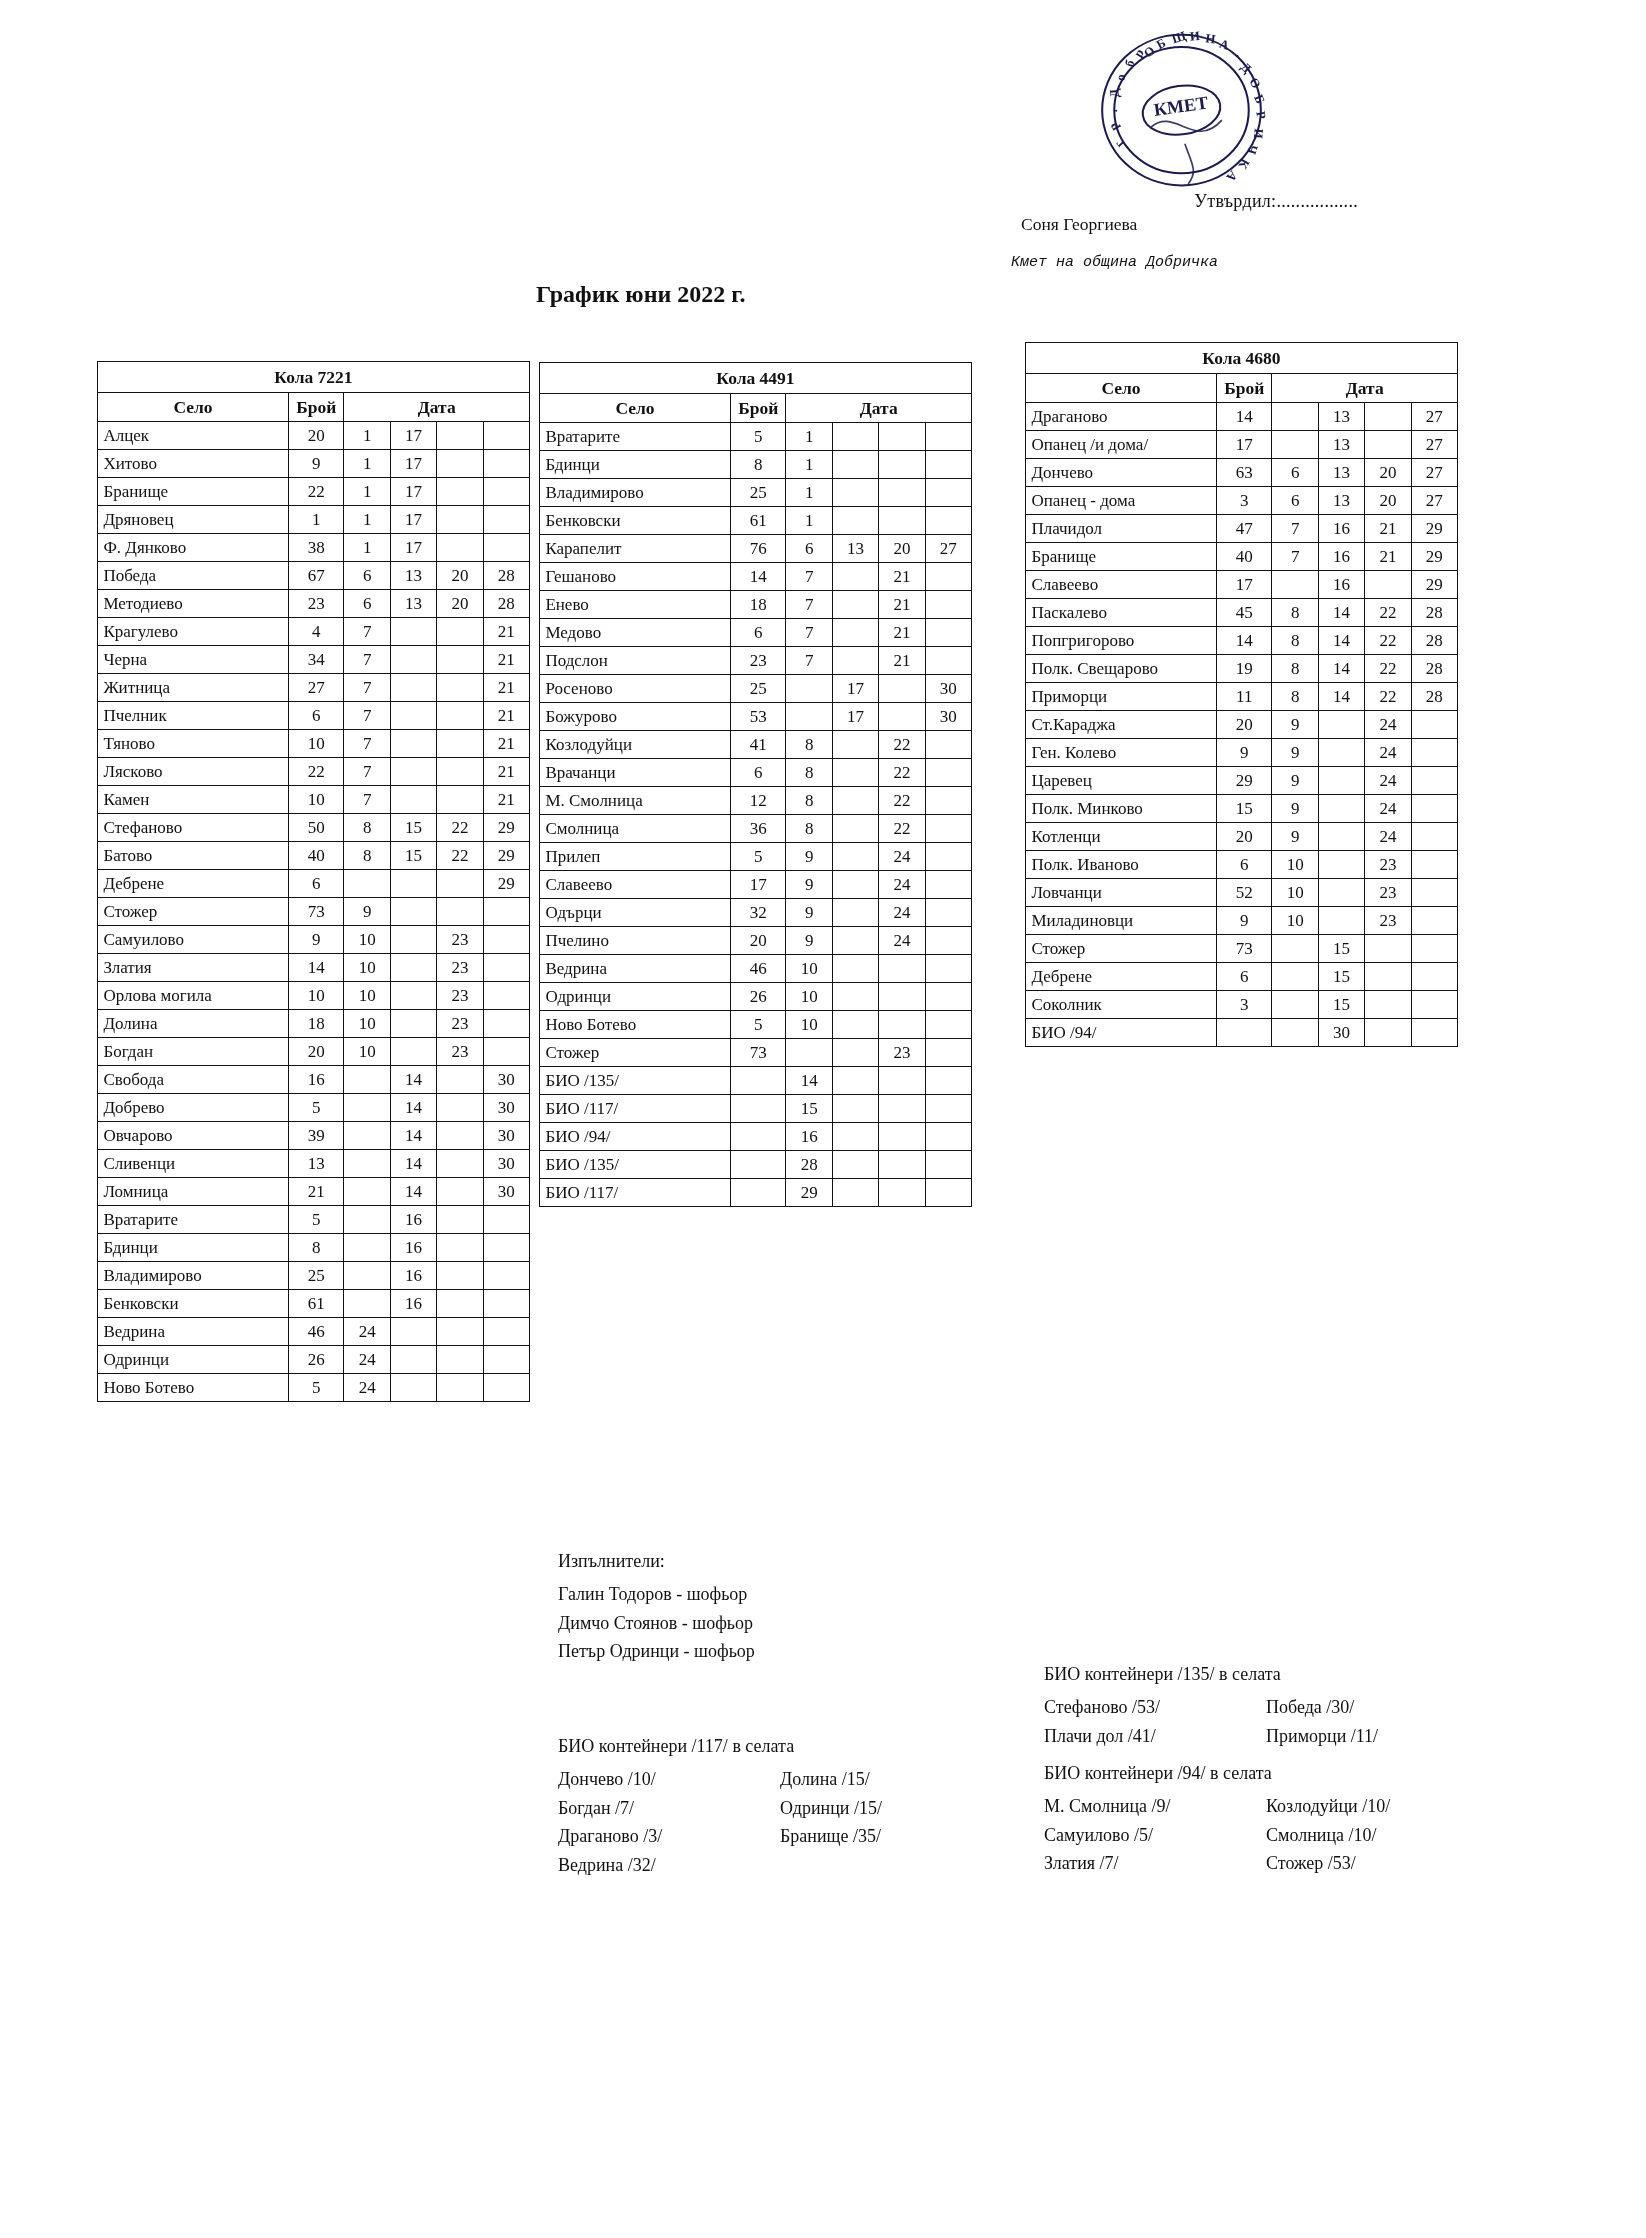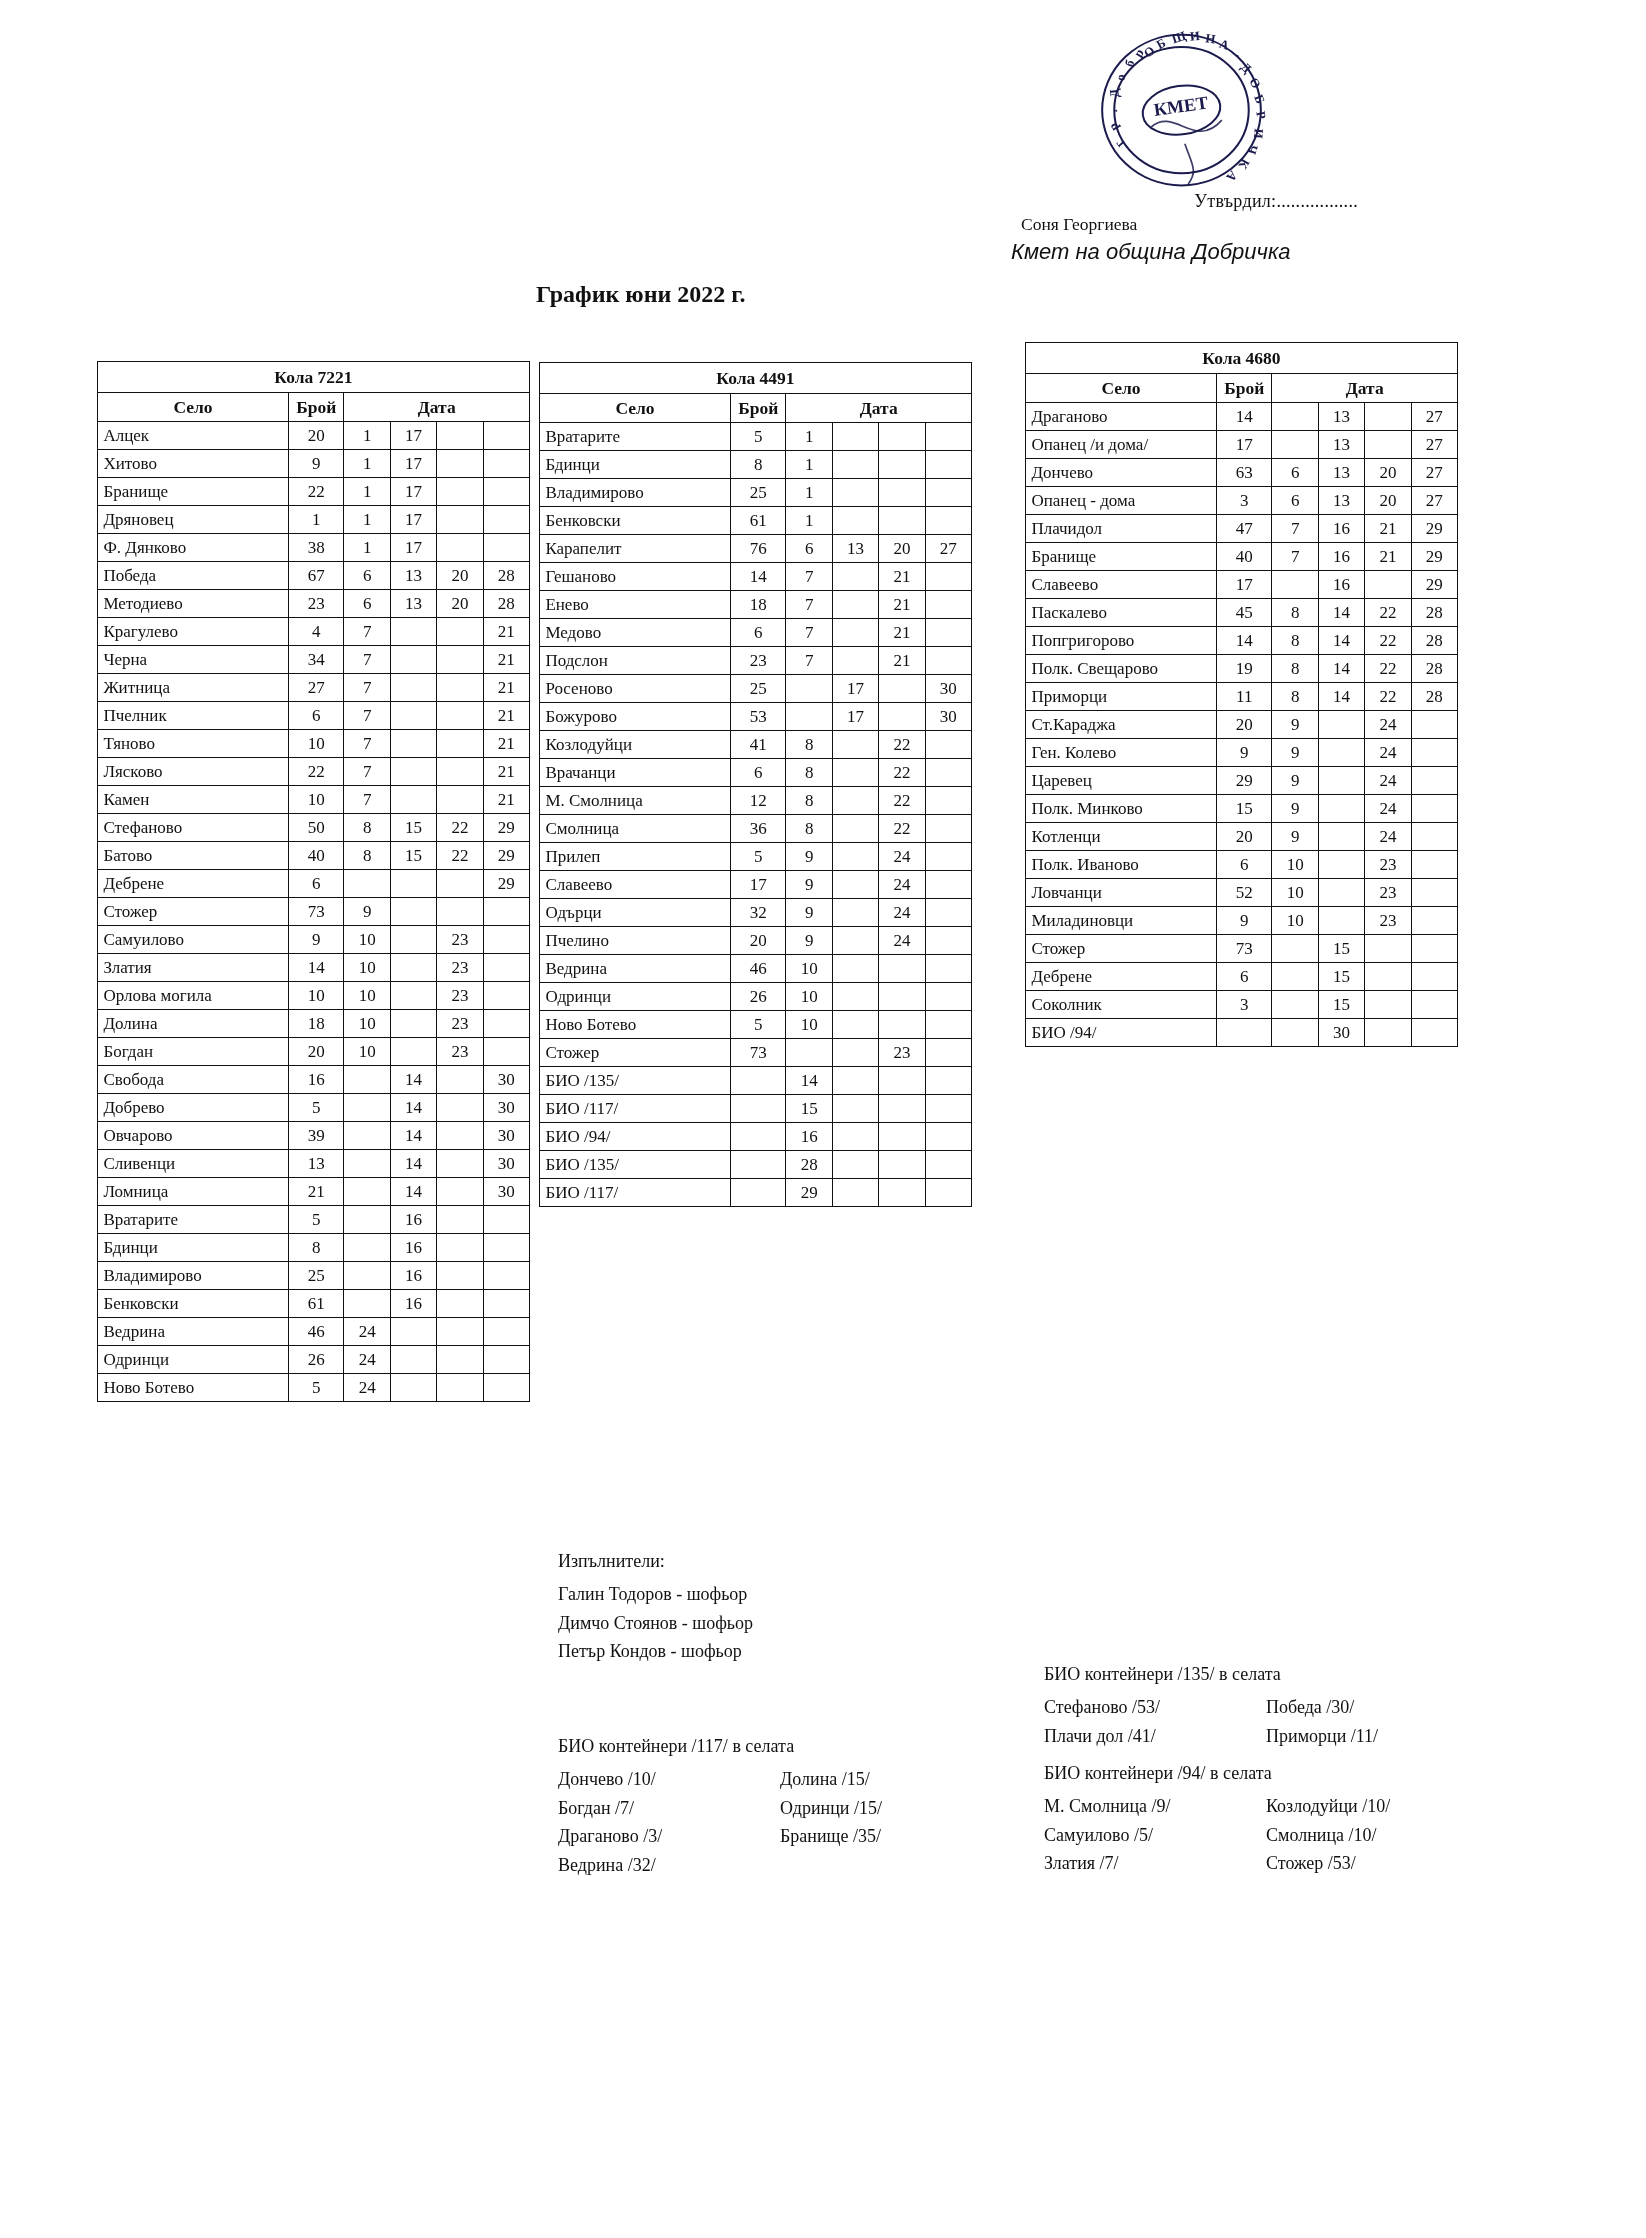--- a/index.html
+++ b/index.html
@@ -29,23 +29,24 @@
     font-size: 18px;
     line-height: 1.35;
   }
   .approve .line1 { letter-spacing: 0.3px; text-align: right; }
   .approve .name {
     margin-left: 81px;
     font-size: 17.5px;
   }
   .approve .role {
     margin-left: 71px;
-    font-size: 22px;
+    font-size: 15px;
     font-style: italic;
-    font-family: Liberation Sans, sans-serif;
+    font-family: Liberation Mono, monospace;
+    margin-top: 16px;
   }
 
   .stamp {
     position: absolute;
     left: 1084px;
     top: 25.6px;
     width: 195px;
     height: 185px;
   }
   .stamp svg { display: block; }
@@ -893,21 +894,21 @@
           <td class="c-d"></td>
           <td class="c-d"></td>
         </tr>
       </tbody>
     </table>
 
   <div class="txtblock" id="ex">
     <div class="hdr">Изпълнители:</div>
     <div>Галин Тодоров - шофьор</div>
     <div>Димчо Стоянов - шофьор</div>
-    <div>Петър Кондов - шофьор</div>
+    <div>Петър Одринци - шофьор</div>
   </div>
 
   <div class="txtblock" id="bio117">
     <div class="biohdr">БИО контейнери /117/ в селата</div>
     <div class="biogrid">
       <div>Дончево /10/</div>
       <div>Долина /15/</div>
       <div>Богдан /7/</div>
       <div>Одринци /15/</div>
       <div>Драганово /3/</div>

